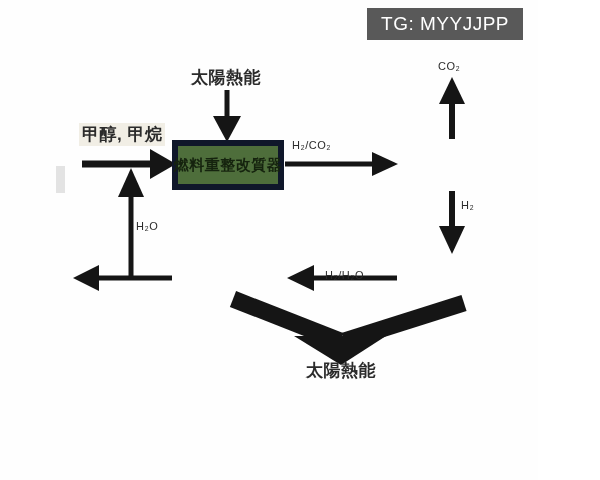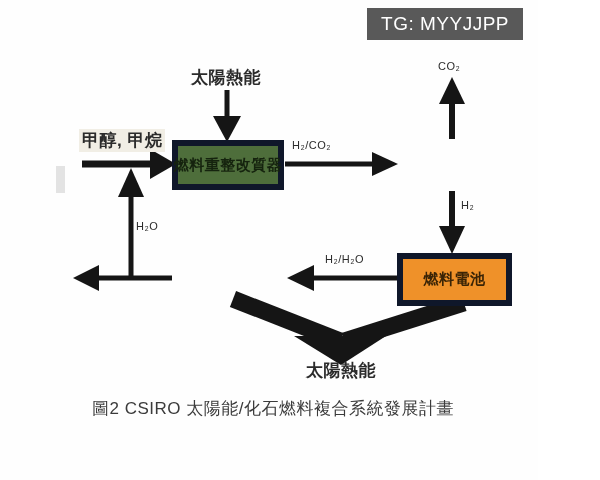--- a/index.html
+++ b/index.html
@@ -100,34 +100,32 @@
   </svg>
 
   <div class="abs artifact" style="left:56px; top:166px; width:9px; height:27px;"></div>
 
   <div class="abs badge" style="background-color: rgb(89, 89, 89);">TG: MYYJJPP</div>
 
   <div class="abs node" style="left: 172px; top: 140px; width: 112px; height: 50px; background-color: rgb(78, 110, 59);">燃料重整改質器</div>
 
 
 
-  <div class="abs node orange" style="left: 397px; top: 253px; width: 115px; height: 53px; background-color: rgb(239, 145, 41);">燃料電池</div>
 
   <div class="abs lbl cjk" style="left:191px; top:66px;">太陽熱能</div>
 
-  <div class="abs lbl cjk feed-bg" style="left:79px; top:129px;">甲醇, 甲烷</div>
+  <div class="abs lbl cjk feed-bg" style="left:79px; top:123px;">甲醇, 甲烷</div>
 
   <div class="abs lbl" style="left:292px; top:139px;">H₂/CO₂</div>
 
   <div class="abs lbl" style="left:438px; top:60px;">CO₂</div>
 
   <div class="abs lbl" style="left:461px; top:199px;">H₂</div>
 
   <div class="abs lbl" style="left:136px; top:220px;">H₂O</div>
 
-  <div class="abs lbl" style="left:325px; top:253px;">H₂/H₂O</div>
+  <div class="abs lbl" style="left:325px; top:269px;">H₂/H₂O</div>
 
   <div class="abs lbl cjk" style="left:306px; top:359px;">太陽熱能</div>
 
-  <div class="abs caption" style="left:92px; top:397px;">圖2   CSIRO 太陽能/化石燃料複合系統發展計畫</div>
 
 
 </div>
 
 </body></html>

